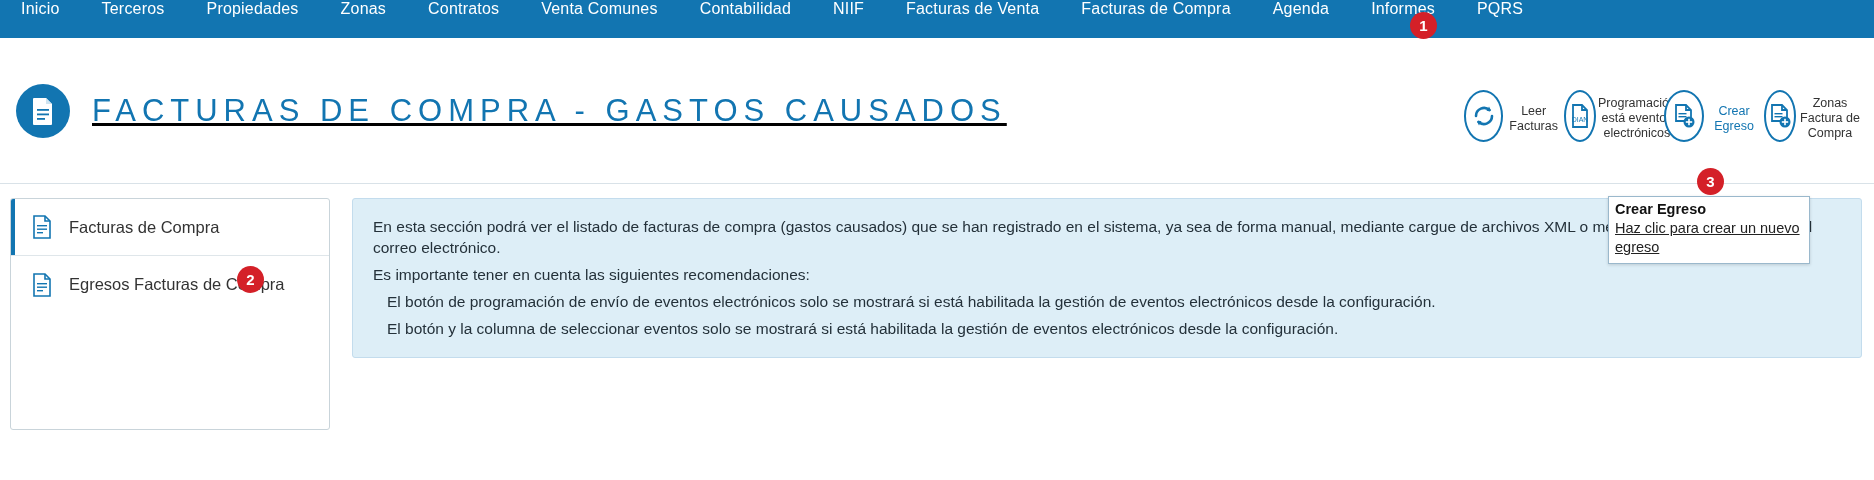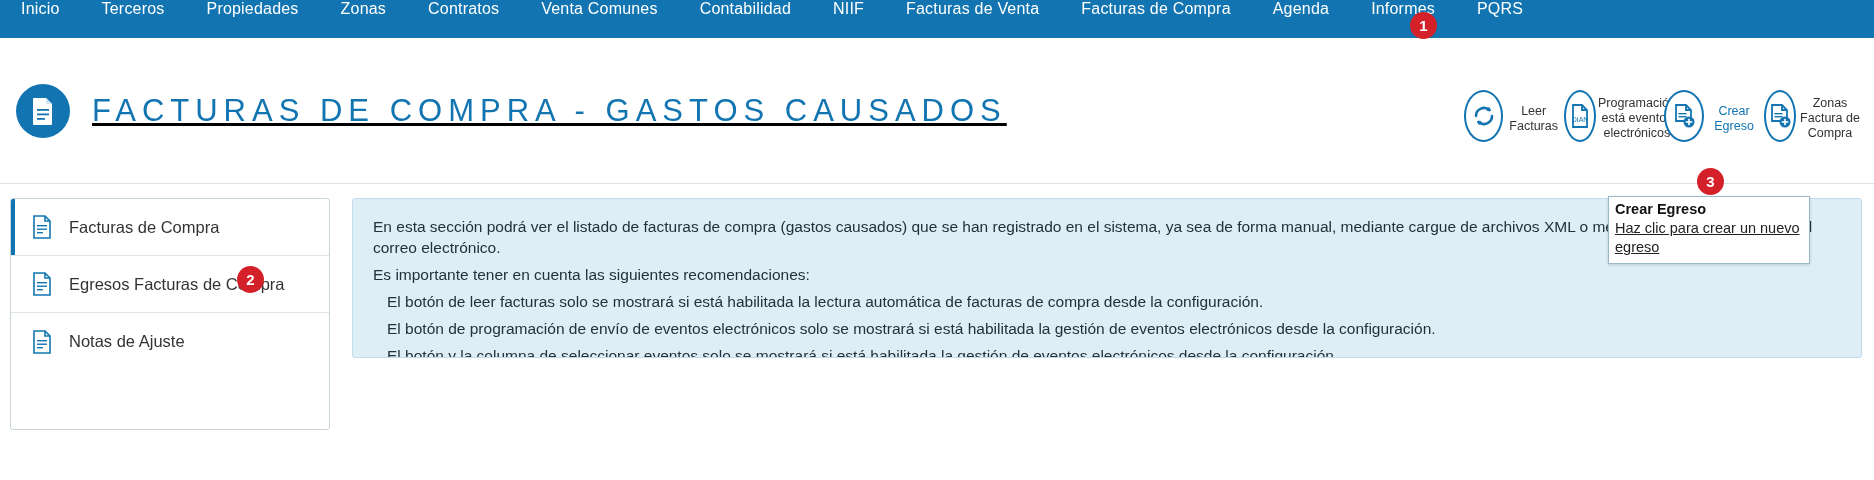--- a/index.html
+++ b/index.html
@@ -315,36 +315,23 @@
           <path d="M14 1 v5 h5" fill="none" stroke="#1275b1" stroke-width="1.6"></path>
           <rect x="6" y="10" width="10" height="1.4" fill="#1275b1"></rect>
           <rect x="6" y="13.5" width="10" height="1.4" fill="#1275b1"></rect>
           <rect x="6" y="17" width="6" height="1.4" fill="#1275b1"></rect>
         </svg>
       </span>
       <span>Egresos Facturas de Compra</span>
     </div>
 
 
-    <div class="side-item">
-      <span class="side-icon">
-        <svg width="22" height="24" viewBox="0 0 22 24" aria-hidden="true">
-          <path d="M3 1 h11 l5 5 v17 H3 z" fill="#ffffff" stroke="#1275b1" stroke-width="1.6"></path>
-          <path d="M14 1 v5 h5" fill="none" stroke="#1275b1" stroke-width="1.6"></path>
-          <rect x="6" y="10" width="10" height="1.4" fill="#1275b1"></rect>
-          <rect x="6" y="13.5" width="10" height="1.4" fill="#1275b1"></rect>
-          <rect x="6" y="17" width="6" height="1.4" fill="#1275b1"></rect>
-        </svg>
-      </span>
-      <span>Notas de Ajuste</span>
-    </div>
 
   </div>
 
   <div class="content-panel">
     <p>En esta sección podrá ver el listado de facturas de compra (gastos causados) que se han registrado en el sistema, ya sea de forma manual, mediante cargue de archivos XML o mediante lectura automática del correo electrónico.</p>
     <p>Es importante tener en cuenta las siguientes recomendaciones:</p>
-    <p class="indent">El botón de leer facturas solo se mostrará si está habilitada la lectura automática de facturas de compra desde la configuración.</p>
     <p class="indent">El botón de programación de envío de eventos electrónicos solo se mostrará si está habilitada la gestión de eventos electrónicos desde la configuración.</p>
     <p class="indent">El botón y la columna de seleccionar eventos solo se mostrará si está habilitada la gestión de eventos electrónicos desde la configuración.</p>
 
   </div>
 </div>
 
 </body></html>

